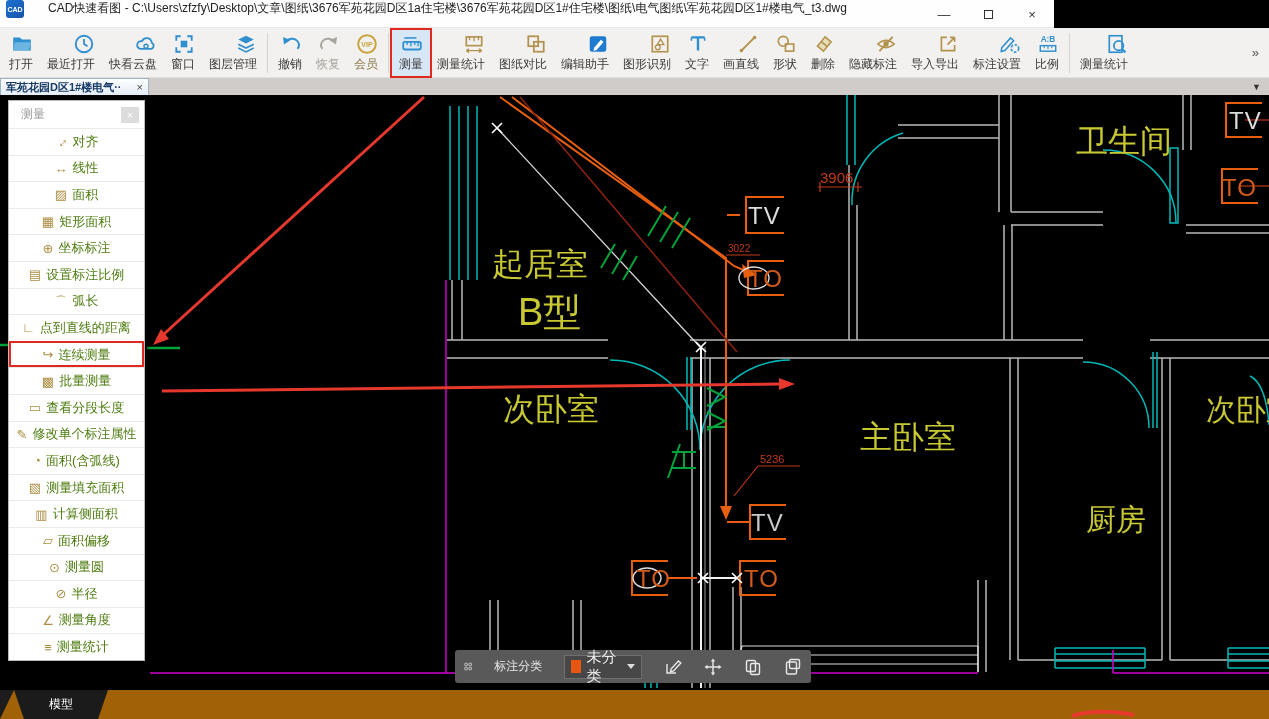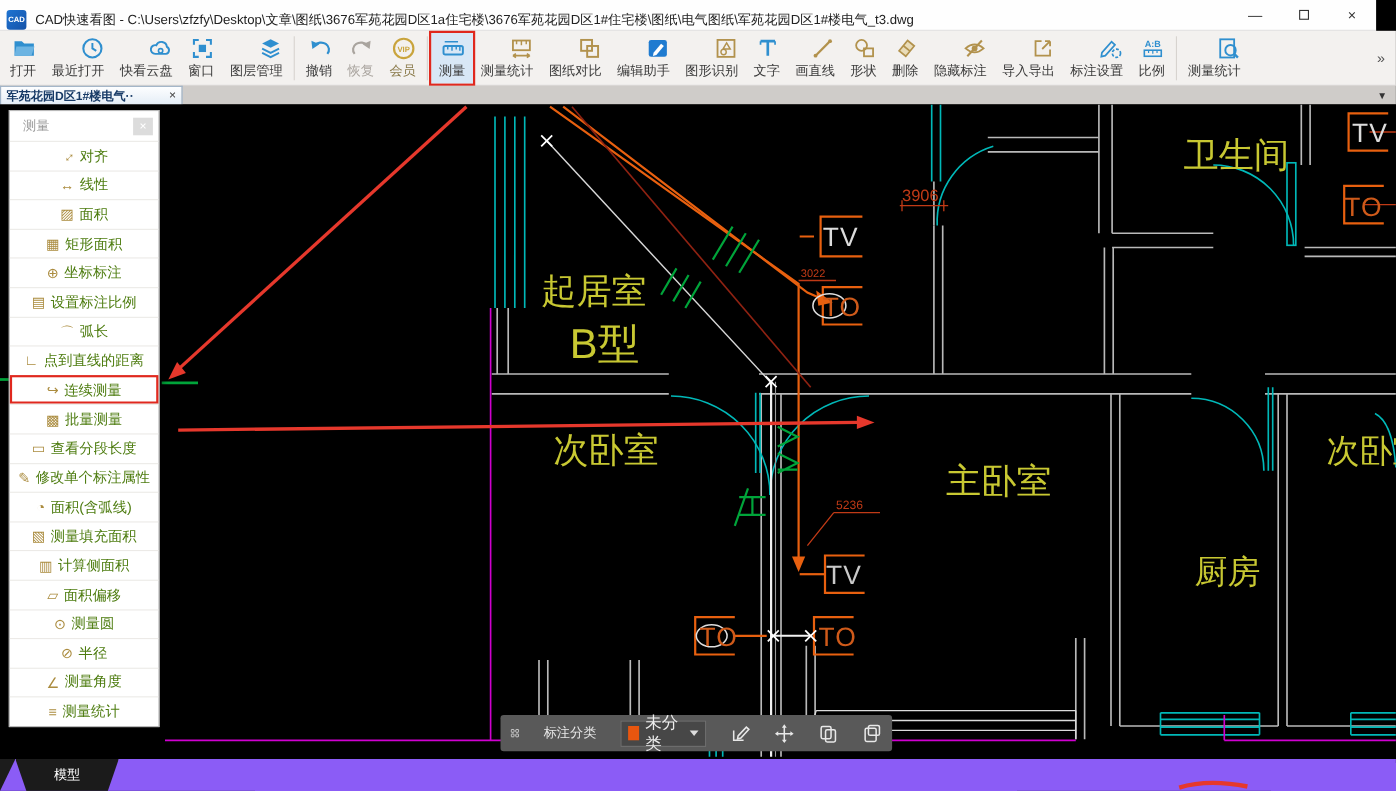--- a/index.html
+++ b/index.html
@@ -1,22 +1,22 @@
 <!DOCTYPE html>
 <html><head>
 <meta charset="utf-8">
 <style>
   * { margin:0; padding:0; box-sizing:border-box; }
   html,body { width:1269px; height:719px; overflow:hidden; background:#000;
     font-family:"Liberation Sans","DejaVu Sans",sans-serif; }
   #app { position:relative; width:1269px; height:719px; }
 
   
-  #titlebar { position:absolute; top:0; left:0; width:1251px; height:28px; background:#fefefe;
-    display:flex; align-items:flex-end; border-bottom:1px solid #e8e8e8; }
+  #titlebar { position:absolute; top:0; left:0; width:1054px; height:28px; background:#fefefe;
+    display:flex; align-items:flex-start; border-bottom:1px solid #e8e8e8;gap:16px; }
   #applogo { width:18px; height:18px; margin:0 8px 0 6px; border-radius:3px;
     background:linear-gradient(135deg,#1e74d2,#1552a8); color:#fff; font-size:7px; font-weight:bold;
     display:flex; align-items:center; justify-content:center; }
   #wintitle { font-size:12px; color:#222; white-space:nowrap; }
   #winbtns { margin-left:auto; display:flex; height:28px; }
   .wbtn { width:44px; height:28px; display:flex; align-items:center; justify-content:center;
     color:#333; font-size:13px; cursor:default; }
   .wbtn .sq { width:9px; height:9px; border:1px solid #333; display:inline-block; }
 
   
@@ -27,21 +27,21 @@
   .tb span { font-size:12px; color:#3a3a3a; white-space:nowrap; }
   .tb.disabled span { color:#a9a49e; }
   .tb.gold-label span { color:#8a7a4a; }
   .tb.active { background:#d8e7f6; outline:2px solid #e0281e; outline-offset:0; }
   .tsep { width:1px; height:40px; background:#d7d3cf; margin:0 3px; }
   #tb-more { margin-left:auto; color:#555; font-size:13px; padding-right:8px; }
 
   
   #tabbar { position:absolute; top:78px; left:0; width:1269px; height:17px; background:#cfccc9;
     display:flex; align-items:stretch; }
-  #doctab { width:166px; background:linear-gradient(#fdfeff,#e4edf6); border:1px solid #9fb3c8;
+  #doctab { width:149px; background:linear-gradient(#fdfeff,#e4edf6); border:1px solid #9fb3c8;
     border-bottom:none; display:flex; align-items:center; padding:0 5px; gap:4px; }
   #doctab b { font-size:11px; color:#173a66; white-space:nowrap; overflow:hidden; }
   #doctab i { font-style:normal; font-size:11px; color:#444; margin-left:auto; }
   #tab-collapse { margin-left:auto; margin-right:8px; align-self:center; font-size:9px; color:#333; }
 
   
   #canvas { position:absolute; top:95px; left:0; width:1269px; height:595px; background:#000; }
   #canvas svg { display:block; }
   #hint { position:absolute; top:2px; left:437px; width:396px; height:26px; background:#3f4e6e;
     border:1px solid #7288b0; color:#fff; font-size:13px; display:flex; align-items:center;
@@ -68,21 +68,21 @@
     font-size:11px; display:flex; align-items:center; justify-content:center; }
   #mitems { flex:1; display:flex; flex-direction:column; }
   .mi { flex:1; display:flex; align-items:center; justify-content:center; gap:5px;
     border-top:1px solid #eceae7; cursor:pointer; }
   .mi i { font-style:normal; color:#ab8c3f; font-size:13px; line-height:1; }
   .mi:nth-child(1) i { display:inline-block; transform:rotate(-45deg); }
   .mi b { font-weight:normal; color:#4d7c0f; font-size:13px; white-space:nowrap; }
   .mi.hl { outline:2px solid #e0281e; outline-offset:-2px; }
 
   
-  #sheetbar { position:absolute; top:690px; left:0; width:1269px; height:29px; background:#8b5cf6;
+  #sheetbar { position:absolute; top:690px; left:0; width:1269px; height:29px; background:#a16207;
     display:flex; align-items:stretch; }
   #sheet-sliver { width:14px; background:#1c1c1c; clip-path:polygon(0 0,100% 0,0 100%); }
   .stab { width:94px; display:flex; align-items:center; justify-content:center;
     clip-path:polygon(0 0,100% 0,calc(100% - 10px) 100%,10px 100%); font-size:12px; }
   .stab.active { background:#1b1b1b; color:#fff; }
   .stab.plain { background:#4a4a4a; color:#222; position:relative; margin-left:4px;margin-top:29px; }
   .stab.plain .inner { position:absolute; inset:1px; background:#fdfdfd; display:flex; align-items:center;
     justify-content:center; clip-path:polygon(0 0,100% 0,calc(100% - 10px) 100%,10px 100%); }
   #squiggle { position:absolute; left:1068px; top:16px; }
 </style>

